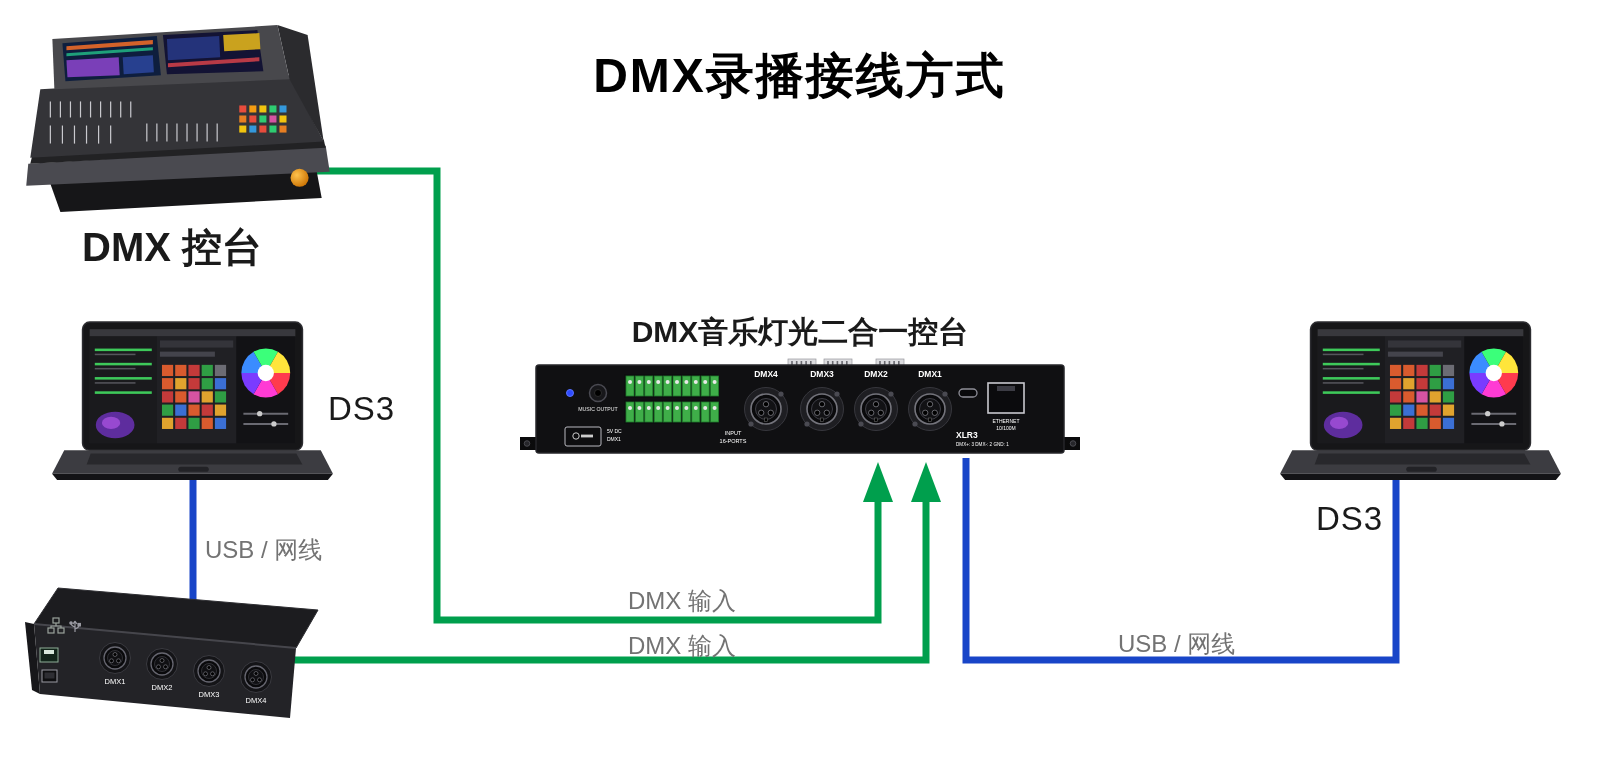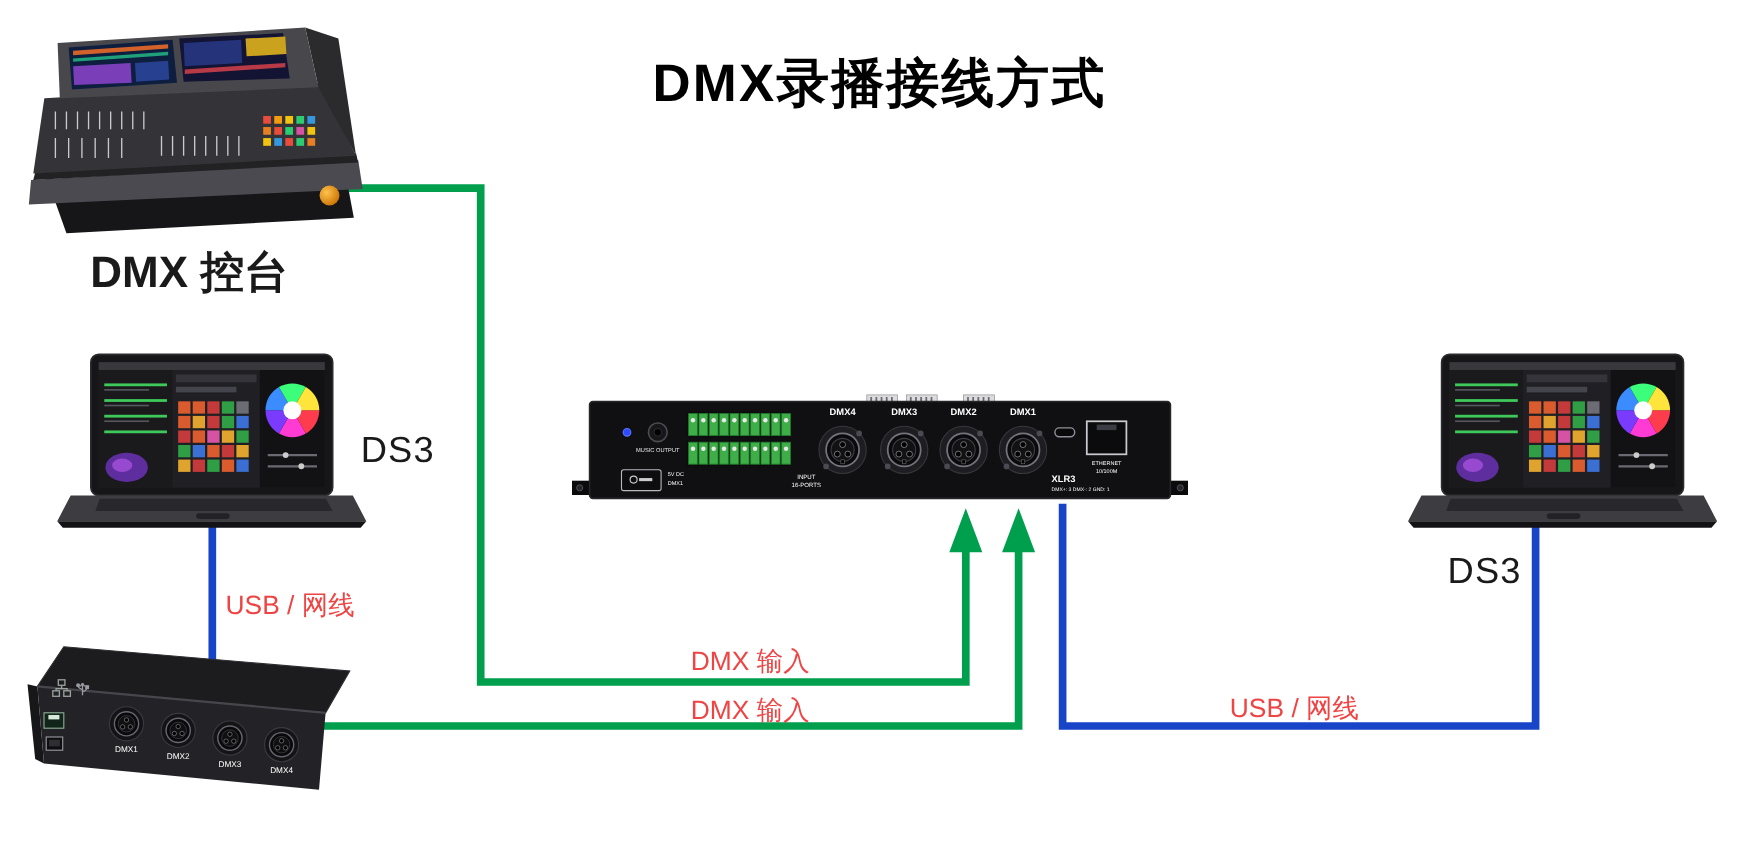--- a/index.html
+++ b/index.html
@@ -9,21 +9,21 @@
   }
   svg.dev{position:absolute;z-index:2;}
   svg text{font-family:"Liberation Sans","DejaVu Sans",sans-serif;}
   #wires{position:absolute;left:0;top:0;z-index:1;}
   .lbl{position:absolute;z-index:3;white-space:nowrap;}
   .title{left:0;top:44px;width:100%;text-align:center;font-size:48px;font-weight:800;letter-spacing:2px;color:#000000;}
   .console-label{left:82px;top:220px;font-size:40px;font-weight:600;}
   .device-title{left:520px;top:312px;width:560px;text-align:center;font-size:30px;font-weight:700;}
   .ds3-left{left:328px;top:390px;font-size:33px;font-weight:500;letter-spacing:1px;}
   .ds3-right{left:1316px;top:500px;font-size:33px;font-weight:500;letter-spacing:1px;}
-  .conn{font-size:24px;font-weight:500;color:#ef4444;}
+  .conn{font-size:24px;font-weight:500;color:#737373;}
   .usb-left{left:205px;top:534px;}
   .dmx-in-top{left:628px;top:585px;}
   .dmx-in-bottom{left:628px;top:630px;}
   .usb-right{left:1118px;top:628px;}
 </style>
 </head>
 <body>
 
 <div id="stage">
 
@@ -35,20 +35,21 @@
     <polyline points="290,660 926,660 926,500" fill="none" stroke-width="7" stroke="#009F4D"></polyline>
     <polygon points="926,462 911,502 941,502" fill="#009F4D"></polygon>
 
     <polyline points="193,476 193,608" fill="none" stroke-width="7" stroke="#1845C8"></polyline>
 
     <polyline points="966,458 966,660 1396,660 1396,478" fill="none" stroke-width="7" stroke="#1845C8"></polyline>
   </svg>
 
   <div class="lbl title">DMX录播接线方式</div>
   <div class="lbl console-label">DMX 控台</div>
+  <div class="lbl device-title">DMX音乐灯光二合一控台</div>
   <div class="lbl ds3-left">DS3</div>
   <div class="lbl ds3-right">DS3</div>
   <div class="lbl conn usb-left">USB / 网线</div>
   <div class="lbl conn dmx-in-top">DMX 输入</div>
   <div class="lbl conn dmx-in-bottom">DMX 输入</div>
   <div class="lbl conn usb-right">USB / 网线</div>
 
   <svg class="dev" style="left:22px;top:15px;width:322px;height:206px" viewBox="0 0 320 205">
     <defs>
       <radialGradient id="gOr" cx="35%" cy="35%" r="75%">

